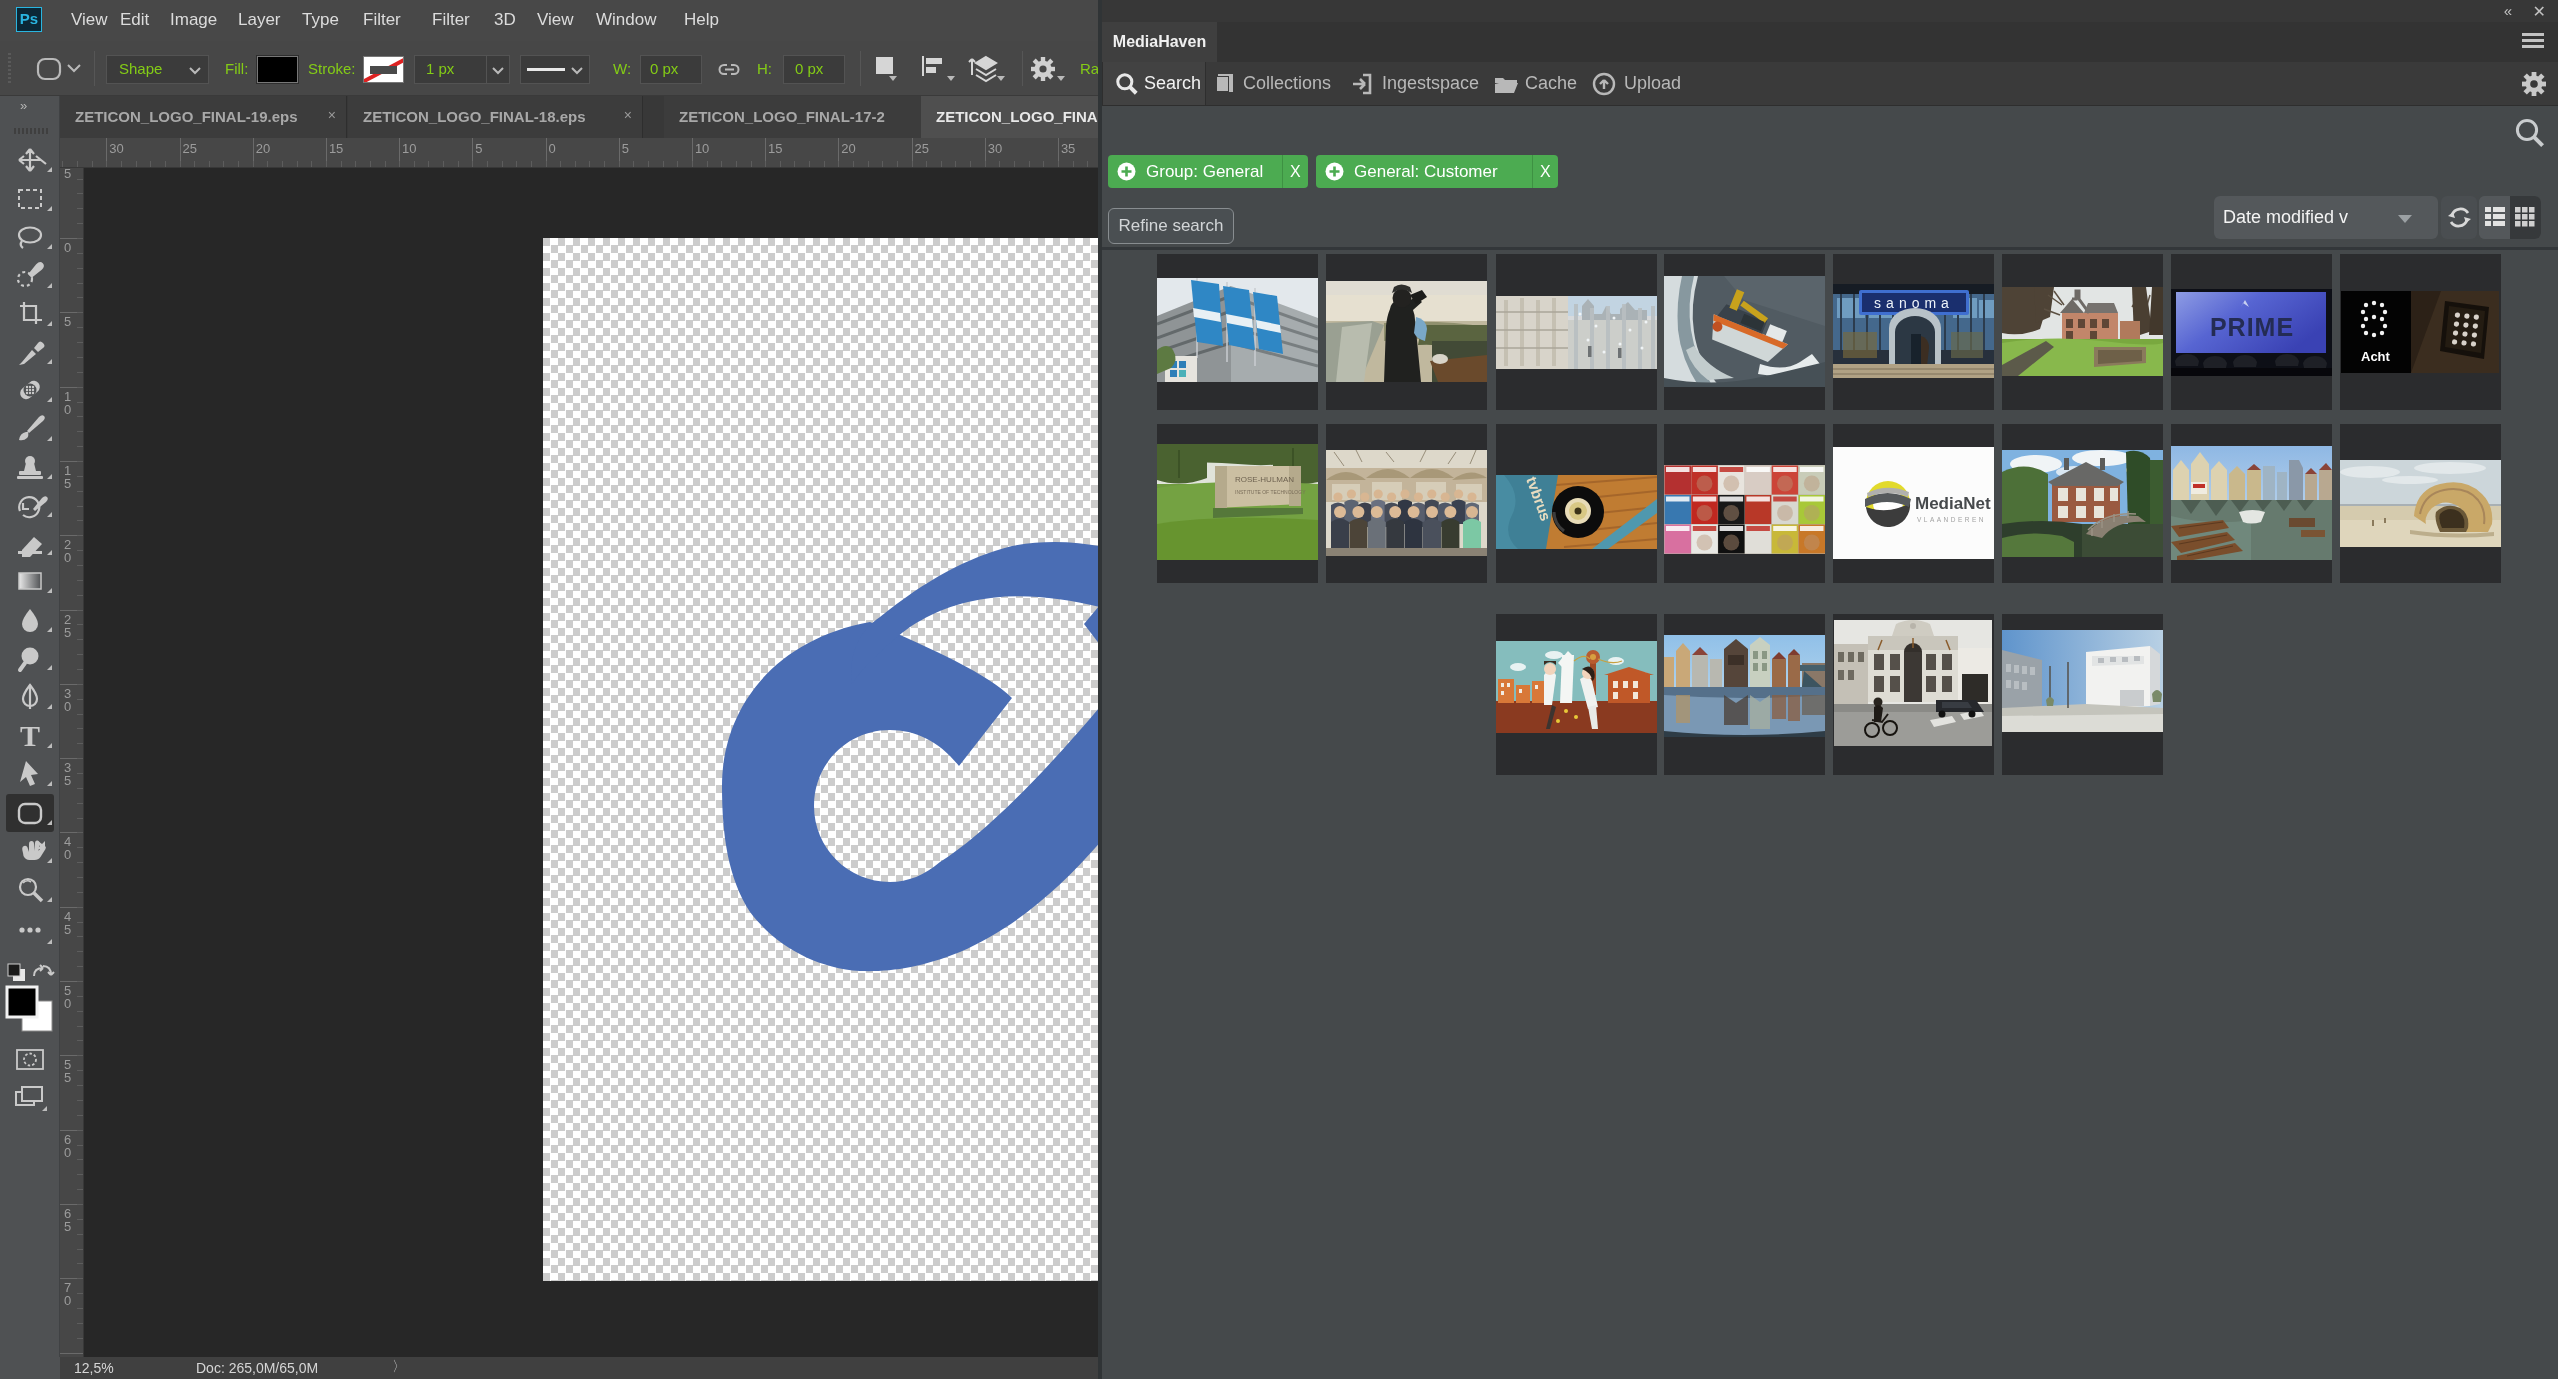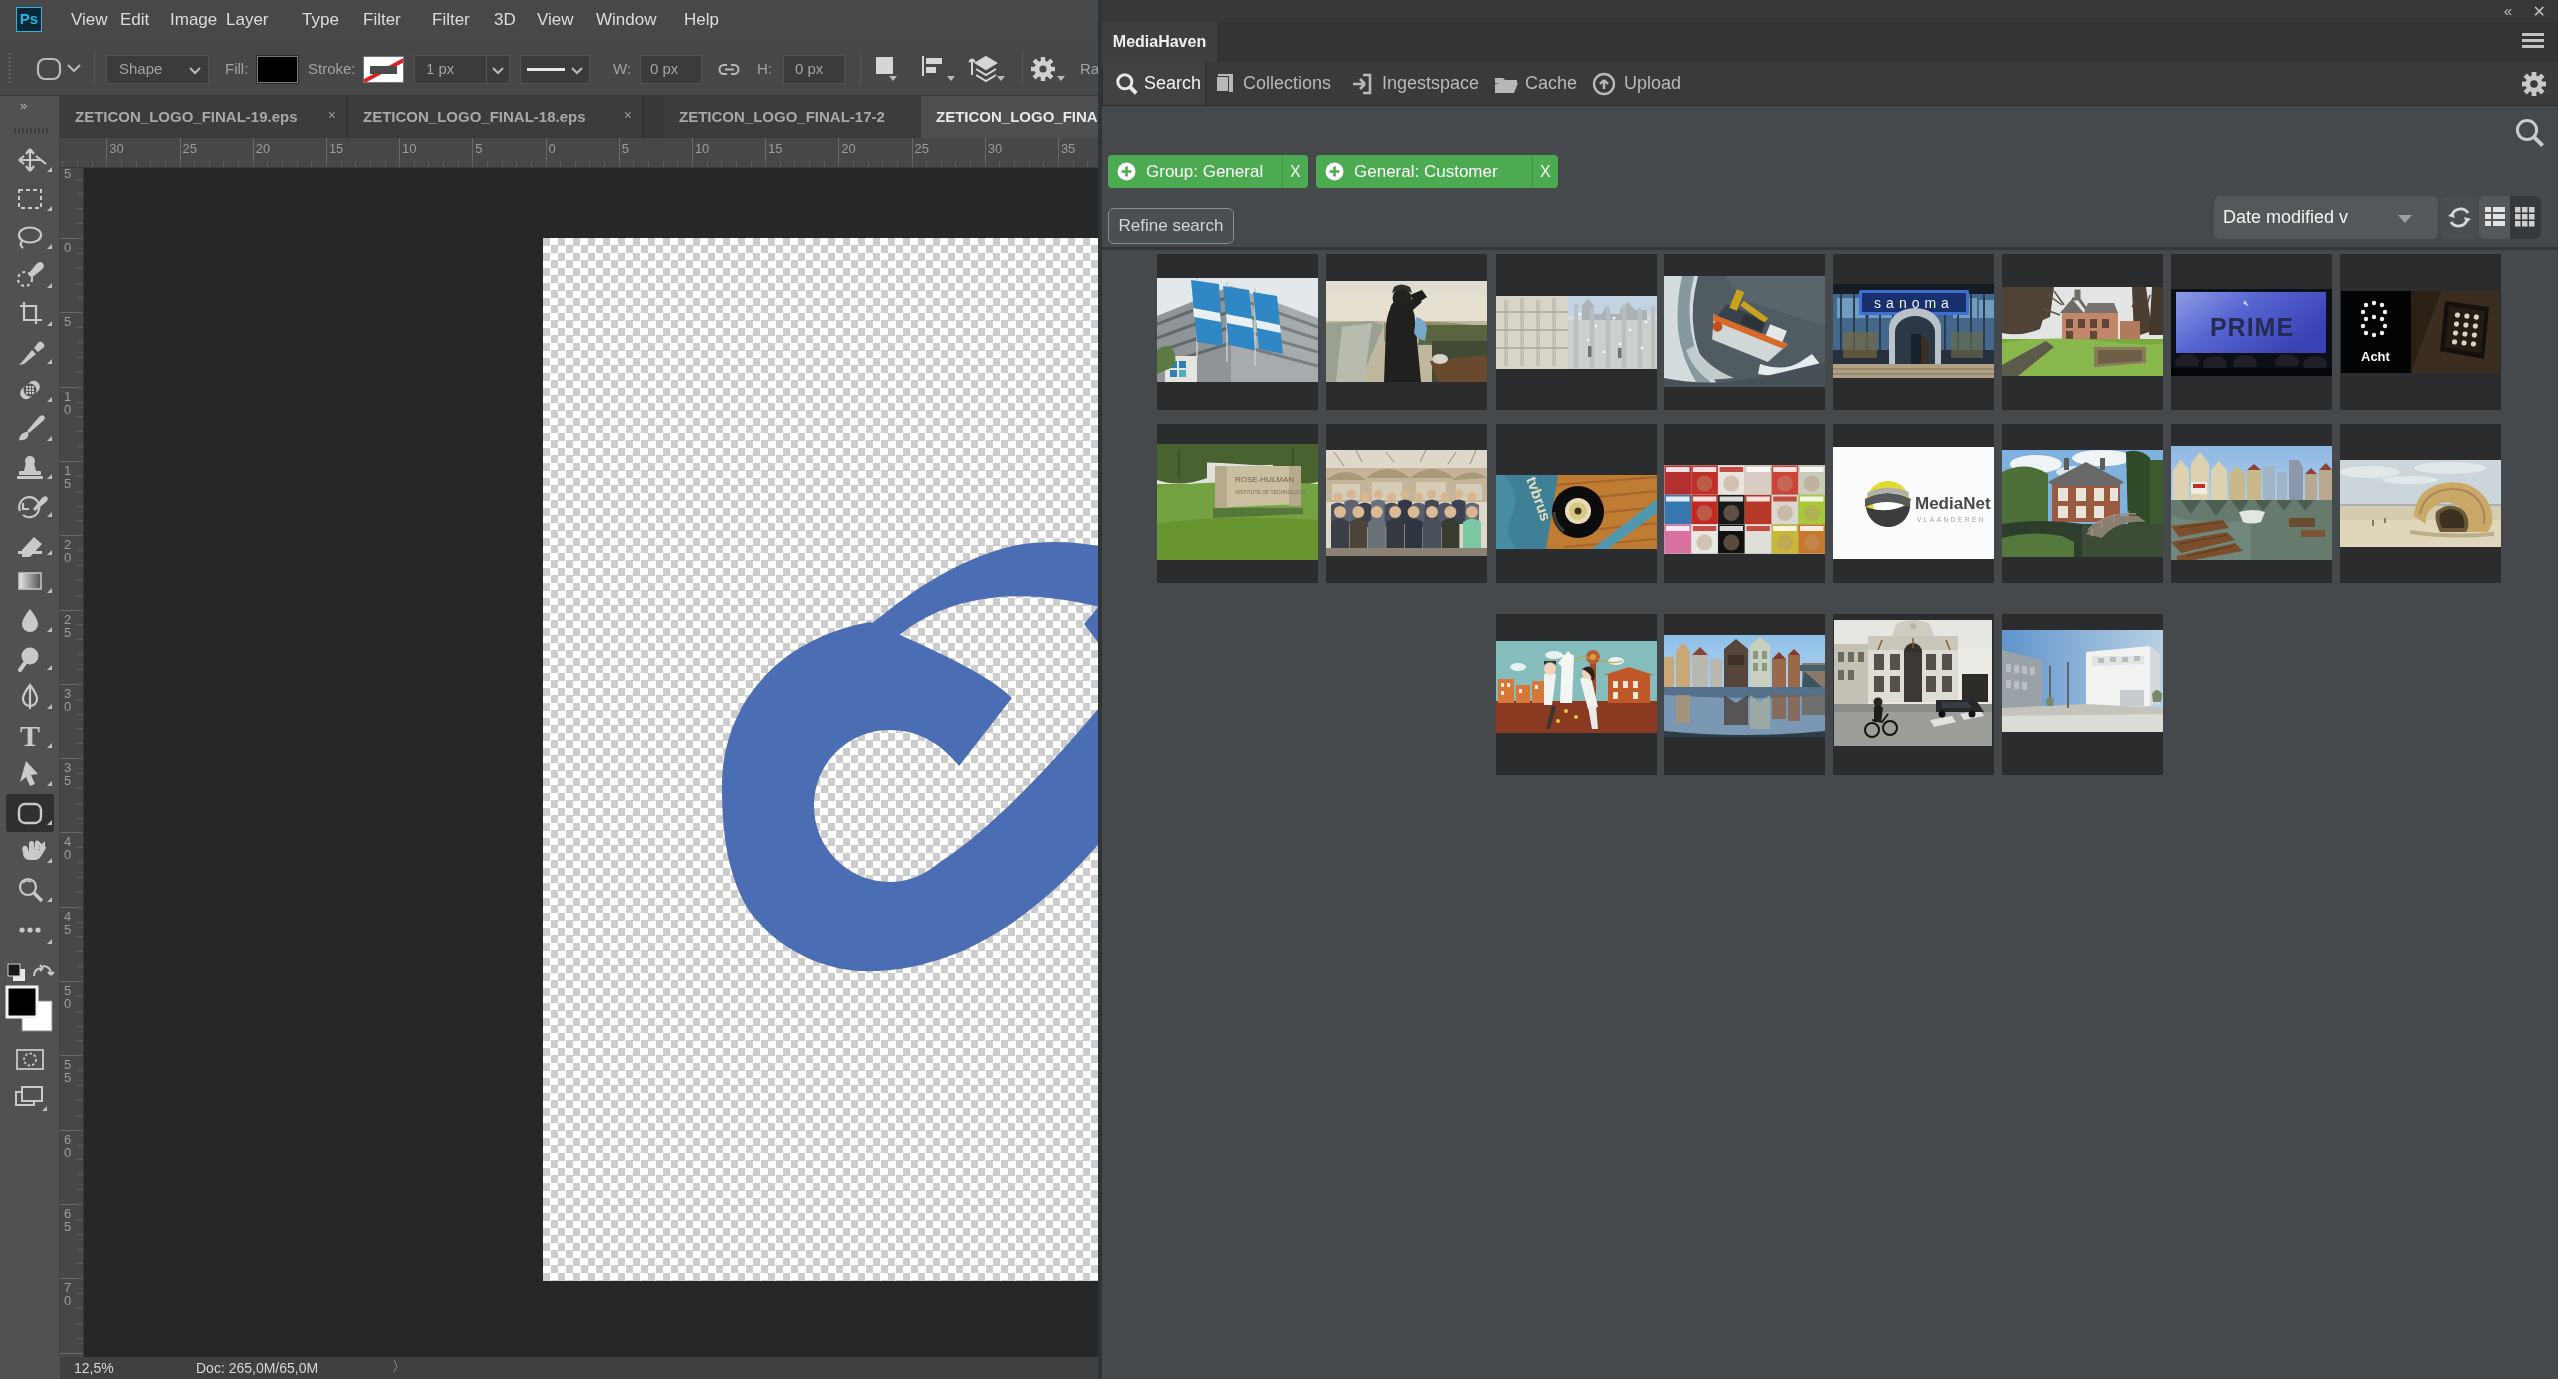--- a/index.html
+++ b/index.html
@@ -3,21 +3,21 @@
 <meta charset="utf-8">
 <style>
 html,body{margin:0;padding:0;width:2558px;height:1379px;overflow:hidden;background:#474747;
 font-family:"Liberation Sans",sans-serif;}
 *{box-sizing:border-box;}
 #stage{position:relative;width:2558px;height:1379px;}
 #ps{position:absolute;left:0;top:0;width:1102px;height:1379px;background:#474747;}
 #menubar{position:absolute;left:0;top:0;width:1102px;height:41px;background:#484848;color:#dcdcdc;font-size:17px;}
 #menubar .m{position:absolute;top:10px;}
 #pslogo{position:absolute;left:16px;top:7px;width:26px;height:25px;background:#0c2836;border:1.5px solid #2ab5e0;color:#2ab5e0;font-size:15px;font-weight:bold;text-align:center;line-height:22px;}
-#optbar{position:absolute;left:0;top:41px;width:1102px;height:55px;background:#474747;border-bottom:1px solid #3a3a3a;color:#a3a3a3;font-size:15px;}
+#optbar{position:absolute;left:0;top:41px;width:1102px;height:55px;background:#474747;border-bottom:1px solid #3a3a3a;color:#84cc16;font-size:15px;}
 .obox{position:absolute;background:#3b3b3b;border:1px solid #535353;}
 .sep{position:absolute;top:10px;width:1px;height:35px;background:#565656;}
 #tabbar{position:absolute;left:60px;top:96px;width:1042px;height:42px;background:#383838;}
 .tab{position:absolute;top:0;height:42px;background:#3c3c3c;color:#a8a8a8;font-size:15px;font-weight:bold;border-right:1px solid #2e2e2e;}
 .tab .t{position:absolute;left:15px;top:12px;white-space:nowrap;}
 .tab .x{position:absolute;top:11px;color:#9a9a9a;font-size:14px;font-weight:normal;}
 .tab.on{background:#4f4f4f;color:#e8e8e8;}
 #toolbar{position:absolute;left:0;top:96px;width:60px;height:1261px;background:#4f5153;border-right:1px solid #404244;}
 #hruler{position:absolute;left:60px;top:138px;width:1042px;height:30px;background:#474747;border-bottom:1px solid #383838;overflow:hidden;}
 #vruler{position:absolute;left:60px;top:168px;width:24px;height:1189px;background:#474747;border-right:1px solid #383838;overflow:hidden;}
@@ -52,21 +52,21 @@
 </style>
 </head>
 <body>
 <div id="stage">
 <div id="ps">
   <div id="menubar">
     <div id="pslogo">Ps</div>
     <div class="m" style="left:71px">View</div>
     <div class="m" style="left:120px">Edit</div>
     <div class="m" style="left:170px">Image</div>
-    <div class="m" style="left:226px">Layer</div>
+    <div class="m" style="left:238px">Layer</div>
     <div class="m" style="left:302px">Type</div>
     <div class="m" style="left:363px">Filter</div>
     <div class="m" style="left:432px">Filter</div>
     <div class="m" style="left:494px">3D</div>
     <div class="m" style="left:537px">View</div>
     <div class="m" style="left:596px">Window</div>
     <div class="m" style="left:684px">Help</div>
   </div>
   <div id="optbar">
         <div style="position:absolute;left:8px;top:12px;width:3px;height:30px;background:repeating-linear-gradient(0deg,#5a5a5a 0 2px,#474747 2px 4px)"></div>

